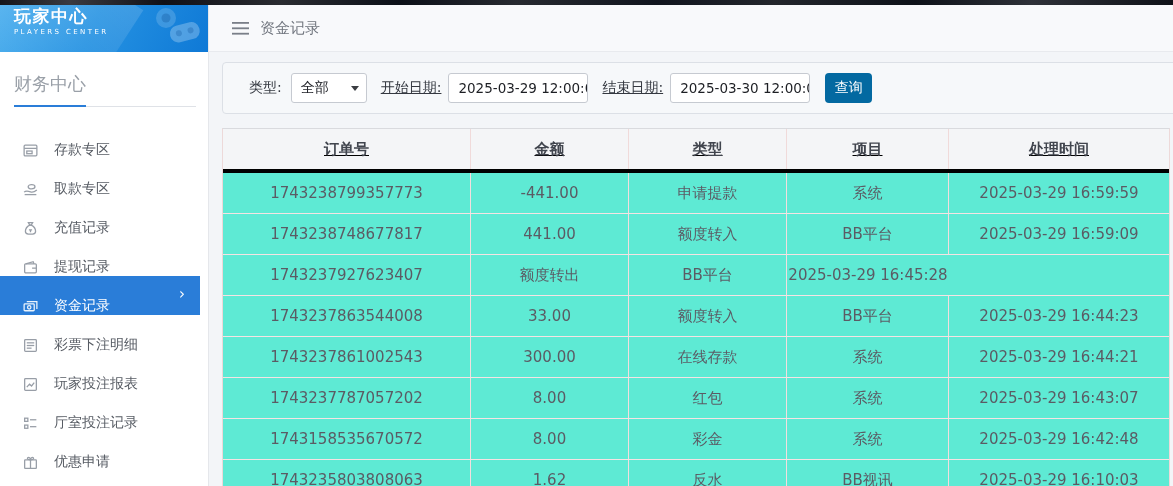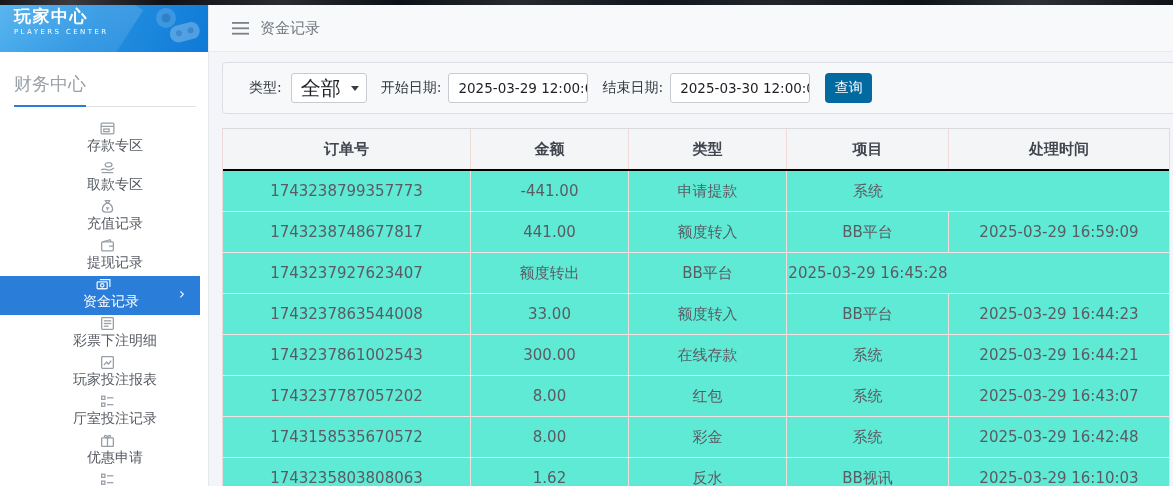--- a/index.html
+++ b/index.html
@@ -30,22 +30,22 @@
   .logo-texts { position:absolute; left:14px; top:0; color:#fff; z-index:2; }
   .logo-title { font-size:17px; font-weight:bold; letter-spacing:1.5px; line-height:22px; }
   .logo-sub { font-size:7px; letter-spacing:2.4px; margin-top:1px; }
   .logo-decor { position:absolute; right:4px; top:2px; z-index:1; }
   .section-title { margin:20px 0 0 14px; font-size:18px; color:#9aa0a8; }
   .divider { display:flex; align-items:center; margin:9px 12px 0 14px; }
   .divider-blue { width:72px; height:2px; background:#2a7dd8; }
   .divider-gray { flex:1; height:1px; background:#dfe2e7; }
   .menu { margin-top:13px; }
   .menu-item {
-    position:relative; height:39px; display:flex; align-items:center;
-    padding-left:22px; color:#565b63; font-size:14px; cursor:pointer; box-sizing:border-box;flex-direction:column;
+    position:relative; height:39px; display:flex; align-items:flex-end;
+    padding-left:22px; color:#565b63; font-size:14px; cursor:pointer; box-sizing:border-box;
   }
   .mi-icon { width:17px; height:17px; margin-right:15px; color:#989ea7; display:inline-flex; flex:none; }
   .mi-icon svg { width:17px; height:17px; }
   .menu-item.active { background:#2a7dd8; color:#fff; width:200px; }
   .menu-item.active .mi-icon { color:#eaf3fc; }
   .mi-chevron { display:none; position:absolute; right:15px; top:9px; font-size:15px; color:#fff; }
   .menu-item.active .mi-chevron { display:block; }
   
   .topbar {
     position:absolute; left:209px; top:5px; width:964px; height:47px;
@@ -54,25 +54,25 @@
   }
   .hamburger { color:#7a7f88; margin-right:11px; display:flex; cursor:pointer; }
   .breadcrumb { font-size:15px; color:#70757e; }
   
   .panel {
     position:absolute; left:222px; top:62px; width:1120px; height:52px;
     background:#f6f8fa; border:1px solid #dce0e6; border-radius:4px; box-sizing:border-box;
     display:flex; align-items:center; padding-left:26px;
   }
   .f-label { font-size:14px; color:#343840; white-space:nowrap; }
-  .lbl-gap { margin-left:14px; }
+  .lbl-gap { margin-left:14px;text-decoration:underline; }
   .select-box {
     position:relative; width:76px; height:30px; background:#fff;
     border:1px solid #c6cad1; border-radius:3px; margin-left:9px;
-    display:flex; align-items:center; padding-left:9px; font-size:20px; color:#202228;
+    display:flex; align-items:center; padding-left:9px; font-size:14px; color:#202228;
     box-sizing:border-box; cursor:pointer;
   }
   .select-caret {
     position:absolute; right:7px; top:12px; width:0; height:0;
     border-left:4px solid transparent; border-right:4px solid transparent; border-top:5px solid #3a3d42;
   }
   .date-input {
     width:140px; height:30px; background:#fff; border:1px solid #c6cad1; border-radius:3px;
     margin-left:7px; font-size:13.5px; color:#1d1f24; padding:0 0 0 9px; box-sizing:border-box;
     font-family:"DejaVu Sans","Liberation Sans",sans-serif; outline:none;
@@ -81,21 +81,21 @@
     margin-left:15px; width:47px; height:30px; background:#0369a1; color:#fff;
     font-size:14px; border:none; border-radius:4px; cursor:pointer;
     font-family:"DejaVu Sans","Liberation Sans",sans-serif;
   }
   
   .table {
     position:absolute; left:222px; top:128px; width:948px; background:#fff;
     border:1px solid #edd9d9; border-top-color:#d9dade; box-sizing:border-box;
   }
   .t-header, .t-row { display:grid; grid-template-columns:248px 158px 158px 162px 1fr; height:40px; }
-  .t-header { background:#f4f5f7; border-bottom:2px solid #000000; }
+  .t-header { background:#f4f5f7; border-bottom:4px solid #000000;text-decoration:underline; }
   .th {
     display:flex; align-items:center; justify-content:center;
     font-size:15px; font-weight:bold; color:#41454e;
     border-right:1px solid #f0dada; box-sizing:border-box;
   }
   .th:last-child { border-right:none; }
   .t-row { border-bottom:1px solid #f6e3e3; background:#5eead4; }
   .t-row:last-child { border-bottom:none; }
   .td {
     display:flex; align-items:center; justify-content:center;
@@ -279,20 +279,21 @@
       <div class="th">类型</div>
       <div class="th">项目</div>
       <div class="th">处理时间</div>
     </div>
   <div id="table-body">
       <div class="t-row">
         <div class="td">1743238799357773</div>
         <div class="td">-441.00</div>
         <div class="td">申请提款</div>
         <div class="td">系统</div>
+        <div class="td">2025-03-29 16:59:59</div>
       </div>
       <div class="t-row">
         <div class="td">1743238748677817</div>
         <div class="td">441.00</div>
         <div class="td">额度转入</div>
         <div class="td">BB平台</div>
         <div class="td">2025-03-29 16:59:09</div>
       </div>
       <div class="t-row">
         <div class="td">1743237927623407</div>

